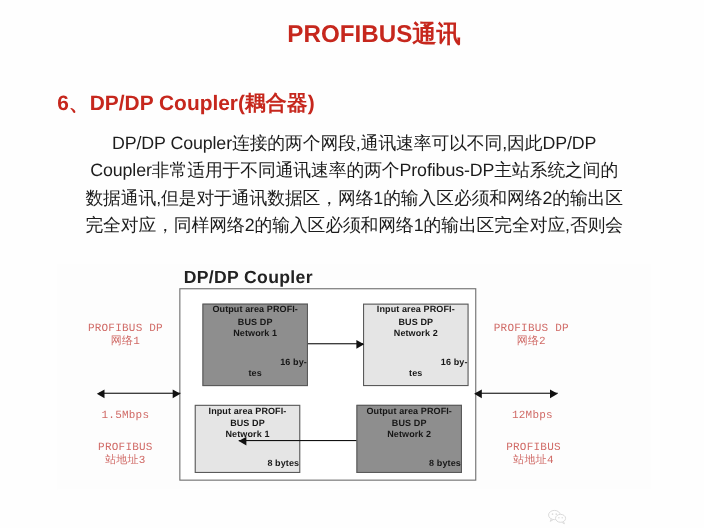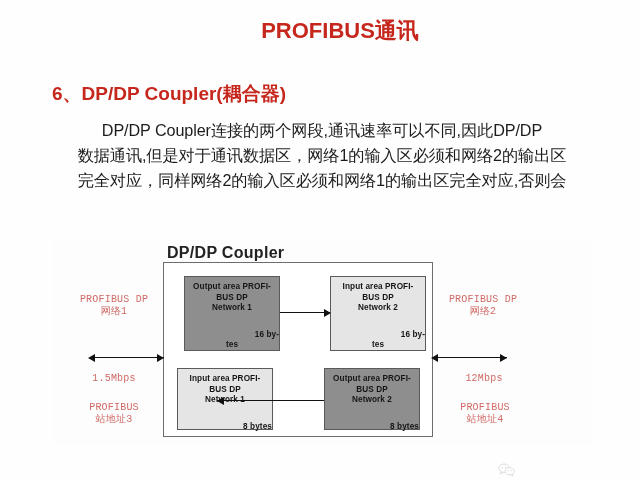--- a/index.html
+++ b/index.html
@@ -91,21 +91,21 @@
 
   
   .area-box {
     position: absolute;
     box-sizing: border-box;
     border: 1px solid #5a5a5a;
     font-size: 8.2px;
     line-height: 10.5px;
     color: #161616;
     text-align: center;
-    padding-top: 5px;
+    padding-top: 0;
     letter-spacing: 0.1px;
     font-weight: bold;
   }
   .area-box.dark  { background: #8e8e8e; }
   .area-box.light { background: #e5e5e5; }
   .area-box .sz { display:block; margin-top: 16px; font-weight: bold; text-align: right; }
 
   #box-out-n1 { left: 132px; top: 36px;  width: 96px; height: 75px; }
   #box-in-n2  { left: 278px; top: 36px;  width: 96px; height: 75px; }
   #box-in-n1  { left: 125px; top: 128px; width: 96px; height: 62px; }
@@ -192,20 +192,21 @@
 <body>
 
 <div id="slide">
 
   <div class="slide-title">PROFIBUS通讯</div>
 
   <div class="section-heading">6、DP/DP Coupler(耦合器)</div>
 
   <div class="body-text">
     <span class="ln">DP/DP Coupler连接的两个网段,通讯速率可以不同,因此DP/DP</span>
+    <span class="ln">Coupler非常适用于不同通讯速率的两个Profibus-DP主站系统之间的</span>
     <span class="ln">数据通讯,但是对于通讯数据区，网络1的输入区必须和网络2的输出区</span>
     <span class="ln">完全对应，同样网络2的输入区必须和网络1的输出区完全对应,否则会</span>
   </div>
 
   <div id="diagram">
 
     <div class="coupler-title">DP/DP Coupler</div>
     <div class="coupler-frame"></div>
 
     <div id="box-out-n1" class="area-box dark">

